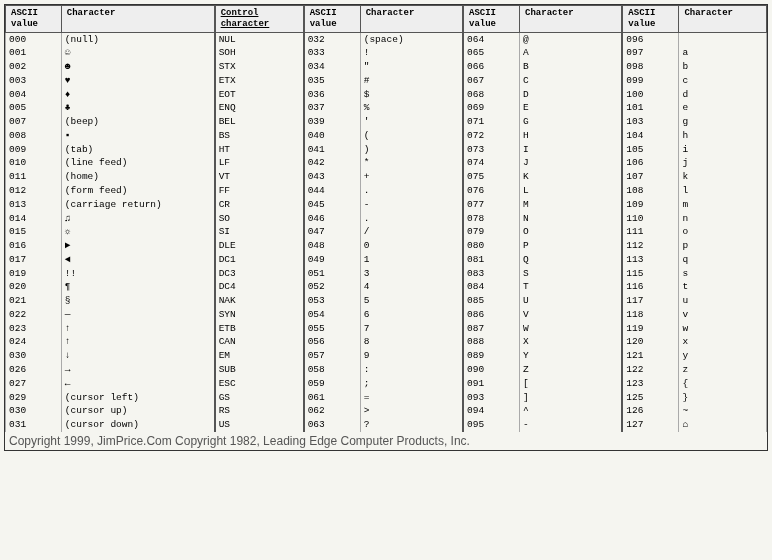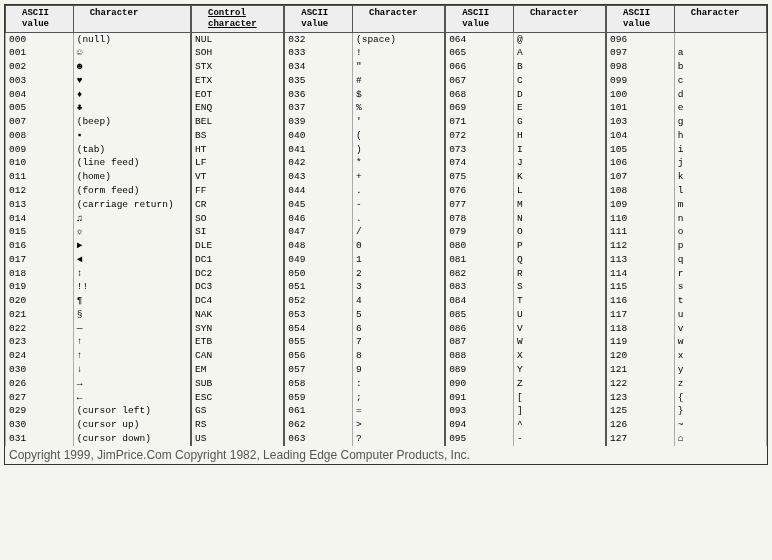--- a/index.html
+++ b/index.html
@@ -16,21 +16,21 @@
       width: 100%;
     }
     table {
       width: 100%;
       border-collapse: collapse;
       font-size: 9.5px;
       font-family: 'Courier New', Courier, monospace;
     }
     th {
       border: 1px solid #555;
-      padding: 2px 16px;
+      padding: 2px 5px;
       font-weight: bold;
       text-align: left;
       font-size: 9px;
       vertical-align: top;
       background: #eee;
       line-height: 1.2;
     }
     td {
       border: 1px solid #aaa;
       border-top: none;
@@ -255,31 +255,20 @@
           <td class="bold-right">◄</td>
           <td class="bold-right">DC1</td>
           <td class="col-divider">049</td>
           <td class="bold-right">1</td>
           <td class="col-divider">081</td>
           <td class="bold-right">Q</td>
           <td class="col-divider">113</td>
           <td>q</td>
         </tr>
         <tr>
-          <td>018</td>
-          <td class="bold-right">↕</td>
-          <td class="bold-right">DC2</td>
-          <td class="col-divider">050</td>
-          <td class="bold-right">2</td>
-          <td class="col-divider">082</td>
-          <td class="bold-right">R</td>
-          <td class="col-divider">114</td>
-          <td>r</td>
-        </tr>
-        <tr>
           <td>019</td>
           <td class="bold-right">!!</td>
           <td class="bold-right">DC3</td>
           <td class="col-divider">051</td>
           <td class="bold-right">3</td>
           <td class="col-divider">083</td>
           <td class="bold-right">S</td>
           <td class="col-divider">115</td>
           <td>s</td>
         </tr>

